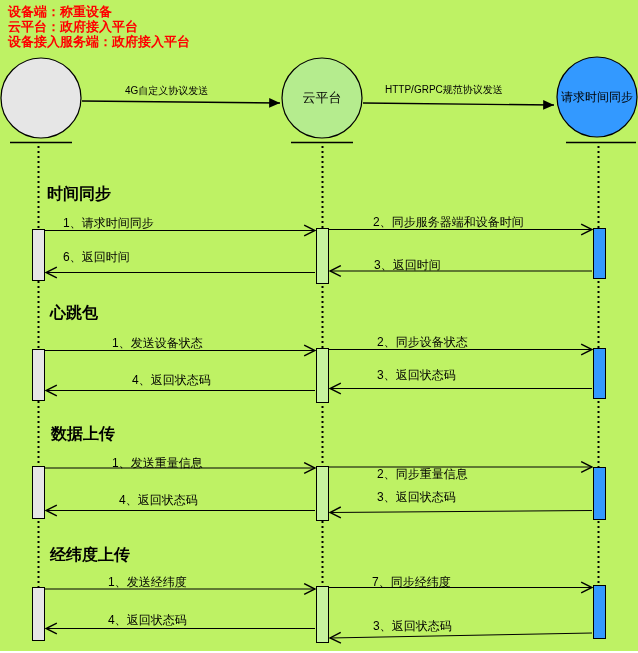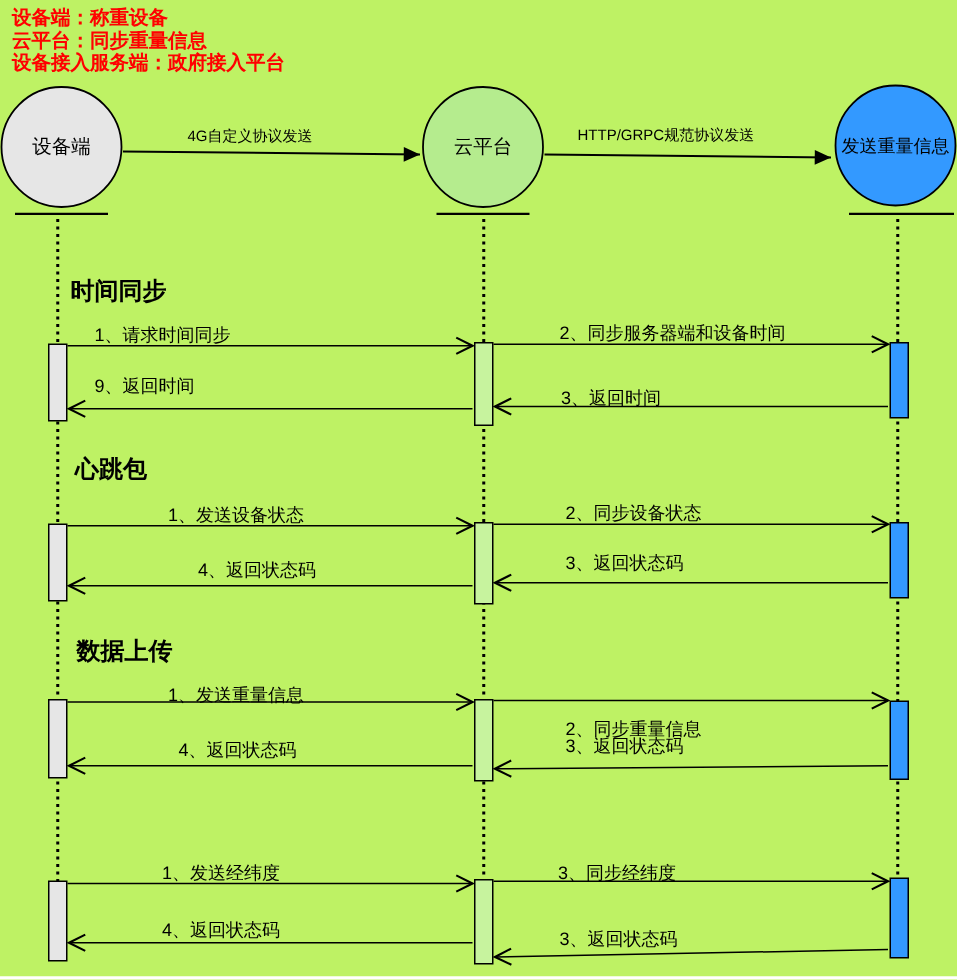--- a/index.html
+++ b/index.html
@@ -49,21 +49,21 @@
   }
   svg { position: absolute; left: 0; top: 0; }
 </style>
 </head>
 <body>
 
 <div class="canvas">
 
   <div class="abs legend">
     <div>设备端：称重设备</div>
-    <div>云平台：同步重量信息</div>
+    <div>云平台：政府接入平台</div>
     <div>设备接入服务端：政府接入平台</div>
   </div>
 
   <svg width="638" height="653" viewBox="0 0 638 653">
     <defs>
       <marker id="af" viewBox="0 0 12 12" refX="11" refY="6" markerWidth="13" markerHeight="13" orient="auto" markerUnits="userSpaceOnUse">
         <path d="M1,1.5 L11,6 L1,10.5 z" fill="#000000"></path>
       </marker>
       <marker id="ao" viewBox="0 0 12 12" refX="11" refY="6" markerWidth="13" markerHeight="13" orient="auto" markerUnits="userSpaceOnUse">
         <path d="M1,1 L11,6 L1,11" fill="none" stroke="#000000" stroke-width="1.3"></path>
@@ -115,44 +115,44 @@
     <line x1="329" y1="467" x2="592" y2="467" stroke="#000" stroke-width="1" marker-end="url(#ao)"></line>
     <line x1="592" y1="510.5" x2="330" y2="512.5" stroke="#000" stroke-width="1" marker-end="url(#ao)"></line>
     <line x1="315" y1="510.5" x2="46" y2="510.5" stroke="#000" stroke-width="1" marker-end="url(#ao)"></line>
 
     <line x1="45" y1="589" x2="315" y2="589" stroke="#000" stroke-width="1" marker-end="url(#ao)"></line>
     <line x1="329" y1="587.5" x2="592" y2="587.5" stroke="#000" stroke-width="1" marker-end="url(#ao)"></line>
     <line x1="592" y1="633" x2="330" y2="638" stroke="#000" stroke-width="1" marker-end="url(#ao)"></line>
     <line x1="315" y1="628.5" x2="46" y2="628.5" stroke="#000" stroke-width="1" marker-end="url(#ao)"></line>
   </svg>
 
-  <div class="abs actor-label" style="left:1px; top:58px;">设备端</div>
   <div class="abs actor-label" style="left:282px; top:58px;">云平台</div>
-  <div class="abs actor-label small" style="left:558px; top:57px;">发送重量信息</div>
+  <div class="abs actor-label small" style="left:558px; top:57px;">请求时间同步</div>
 
   <div class="abs proto-label" style="left:125px; top:84px;">4G自定义协议发送</div>
   <div class="abs proto-label" style="left:385px; top:83px;">HTTP/GRPC规范协议发送</div>
 
   <div class="abs section-title" style="left:47px; top:184px;">时间同步</div>
   <div class="abs section-title" style="left:50px; top:303px;">心跳包</div>
   <div class="abs section-title" style="left:51px; top:424px;">数据上传</div>
+  <div class="abs section-title" style="left:50px; top:545px;">经纬度上传</div>
 
   <div class="abs msg-label" style="left:63px; top:215px;">1、请求时间同步</div>
   <div class="abs msg-label" style="left:373px; top:214px;">2、同步服务器端和设备时间</div>
   <div class="abs msg-label" style="left:374px; top:257px;">3、返回时间</div>
-  <div class="abs msg-label" style="left:63px; top:249px;">9、返回时间</div>
+  <div class="abs msg-label" style="left:63px; top:249px;">6、返回时间</div>
 
   <div class="abs msg-label" style="left:112px; top:335px;">1、发送设备状态</div>
   <div class="abs msg-label" style="left:377px; top:334px;">2、同步设备状态</div>
   <div class="abs msg-label" style="left:377px; top:367px;">3、返回状态码</div>
   <div class="abs msg-label" style="left:132px; top:372px;">4、返回状态码</div>
 
   <div class="abs msg-label" style="left:112px; top:455px;">1、发送重量信息</div>
-  <div class="abs msg-label" style="left:377px; top:478px;">2、同步重量信息</div>
+  <div class="abs msg-label" style="left:377px; top:466px;">2、同步重量信息</div>
   <div class="abs msg-label" style="left:377px; top:489px;">3、返回状态码</div>
   <div class="abs msg-label" style="left:119px; top:492px;">4、返回状态码</div>
 
   <div class="abs msg-label" style="left:108px; top:574px;text-align:right;">1、发送经纬度</div>
-  <div class="abs msg-label" style="left:372px; top:574px;">3、同步经纬度</div>
+  <div class="abs msg-label" style="left:372px; top:574px;">7、同步经纬度</div>
   <div class="abs msg-label" style="left:373px; top:618px;">3、返回状态码</div>
   <div class="abs msg-label" style="left:108px; top:612px;">4、返回状态码</div>
 
 </div>
 
 </body></html>

